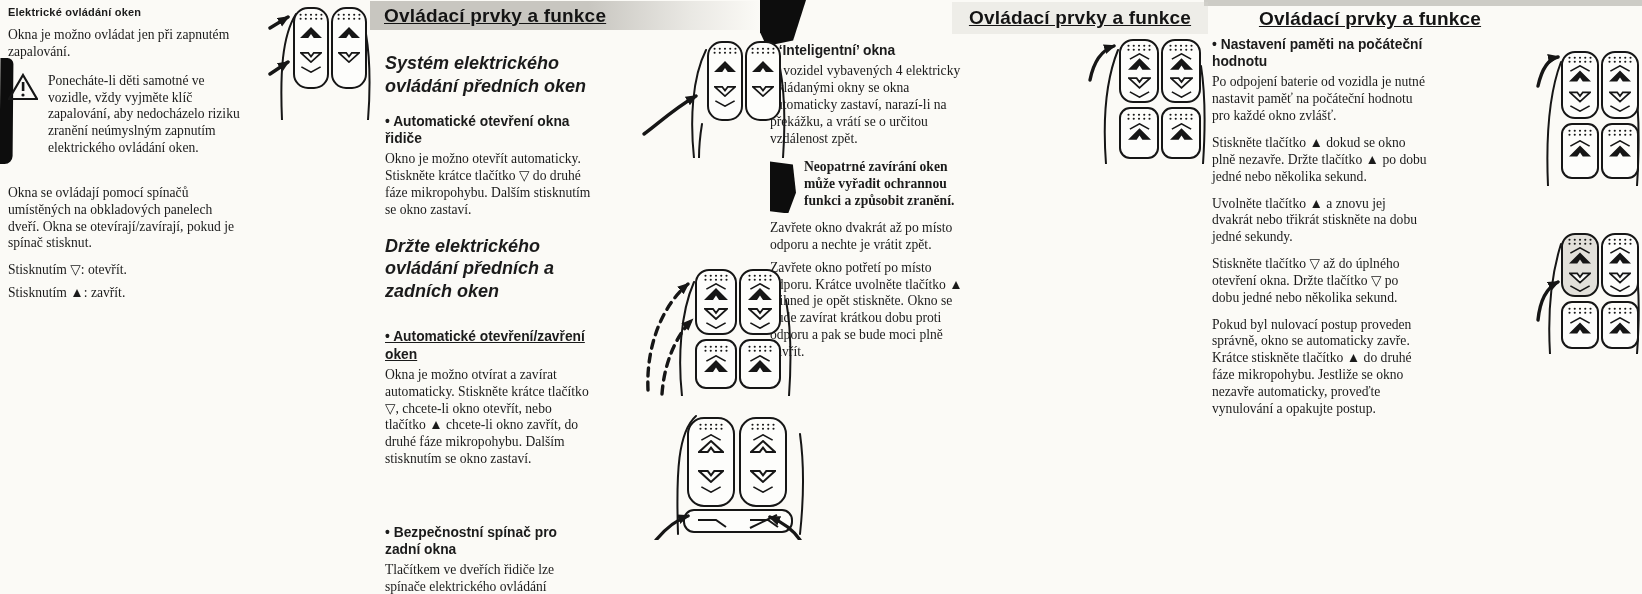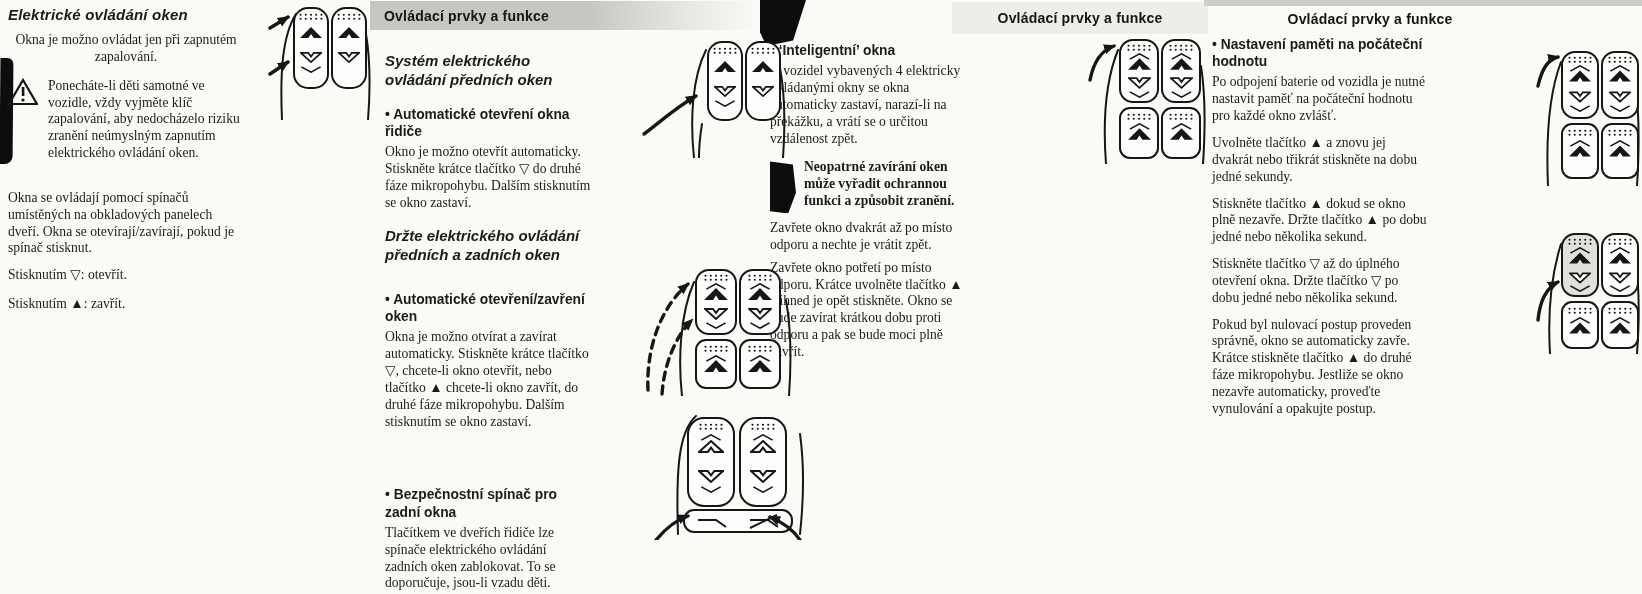--- a/index.html
+++ b/index.html
@@ -4,23 +4,23 @@
 <style>
   html,body{margin:0;padding:0;}
   body{
     width:1642px;height:594px;position:relative;overflow:hidden;
     background:#fbfaf6;
     font-family:"Liberation Serif", serif;
     color:#1b1b1b;
   }
   .abs{position:absolute;}
   
-  .doc-title{font-family:"Liberation Sans",sans-serif;font-weight:bold;font-size:15px;letter-spacing:.2px;font-style:italic;}
-  .band-header{font-family:"Liberation Sans",sans-serif;font-weight:bold;font-size:14px;letter-spacing:.2px;color:#141414;}
-  .subhead{font-family:"Liberation Sans",sans-serif;font-weight:bold;font-style:italic;font-size:15px;line-height:1.25;margin:14px 0 4px 0;}
+  .doc-title{font-family:"Liberation Sans",sans-serif;font-weight:bold;font-size:11px;letter-spacing:.2px;}
+  .band-header{font-family:"Liberation Sans",sans-serif;font-weight:bold;font-size:19px;letter-spacing:.2px;color:#141414;text-decoration:underline;}
+  .subhead{font-family:"Liberation Sans",sans-serif;font-weight:bold;font-style:italic;font-size:18px;line-height:1.25;margin:14px 0 4px 0;}
   .bullethead{font-family:"Liberation Sans",sans-serif;font-weight:bold;font-size:13.8px;line-height:1.25;margin:16px 0 4px 0;}
   .body-p{font-size:13.6px;line-height:1.24;margin:0 0 10px 0;}
   .col{position:absolute;}
   
   .band1{
     position:absolute;left:370px;top:1px;width:390px;height:29px;
     background:linear-gradient(to right,#c8c6c0 0%,#c8c6c0 56%,rgba(200,198,192,.35) 82%,rgba(200,198,192,0) 100%);
     display:flex;align-items:center;padding-left:14px;box-sizing:border-box;
   }
   .band2{position:absolute;left:952px;top:2px;width:256px;height:32px;
@@ -85,72 +85,72 @@
     </marker>
   </defs>
 </svg>
 
 <div class="abs blob blob-a1"></div>
 <div class="abs blob blob-a2"></div>
 <div class="topstrip"></div>
 
 <div class="col" style="left:8px;top:6px;width:236px;">
   <div class="doc-title">Elektrické ovládání oken</div>
-  <p class="body-p" style="margin-top:9px;text-align:center;">Okna je možno ovládat jen při zapnutém zapalování.</p>
+  <p class="body-p" style="margin-top:9px;">Okna je možno ovládat jen při zapnutém zapalování.</p>
   <div class="warnwrap">
     <svg class="tri" viewBox="0 0 30 28">
       <polygon points="15,2 29,26 1,26" fill="none" stroke="#161616" stroke-width="2.2"></polygon>
       <rect x="13.8" y="9" width="2.6" height="9" fill="#161616"></rect>
       <circle cx="15" cy="22" r="1.6" fill="#161616"></circle>
     </svg>
     <span class="body-p" style="display:block;margin-left:40px;">Ponecháte-li děti samotné ve vozidle, vždy vyjměte klíč zapalování, aby nedocházelo riziku zranění neúmyslným zapnutím elektrického ovládání oken.</span>
   </div>
   <p class="body-p" style="margin-top:28px;">Okna se ovládají pomocí spínačů umístěných na obkladových panelech dveří. Okna se otevírají/zavírají, pokud je spínač stisknut.</p>
-  <p class="body-p" style="margin-bottom:12px;">Stisknutím ▽: otevřít.</p>
+  <p class="body-p" style="margin-bottom:6px;">Stisknutím ▽: otevřít.</p>
   <p class="body-p">Stisknutím ▲: zavřít.</p>
 </div>
 
 <div class="band1">
   <span class="band-header">Ovládací prvky a funkce</span>
 </div>
 <div class="band2">
   <span class="band-header">Ovládací prvky a funkce</span>
 </div>
 <div class="band3">
   <span class="band-header">Ovládací prvky a funkce</span>
 </div>
 
 <div class="col" style="left:385px;top:38px;width:206px;">
   <div class="subhead">Systém elektrického ovládání předních oken</div>
   <div class="bullethead">•  Automatické otevření okna řidiče</div>
   <p class="body-p">Okno je možno otevřít automaticky. Stiskněte krátce tlačítko ▽ do druhé fáze mikropohybu. Dalším stisknutím se okno zastaví.</p>
   <div class="subhead" style="margin-top:16px;">Držte elektrického ovládání předních a zadních oken</div>
-  <div class="bullethead" style="margin-top:26px;">•  Automatické otevření/zavření oken</div>
+  <div class="bullethead" style="margin-top:26px;text-decoration:underline;">•  Automatické otevření/zavření oken</div>
   <p class="body-p">Okna je možno otvírat a zavírat automaticky. Stiskněte krátce tlačítko ▽, chcete-li okno otevřít, nebo tlačítko ▲ chcete-li okno zavřít, do druhé fáze mikropohybu. Dalším stisknutím se okno zastaví.</p>
   <div class="bullethead" style="margin-top:56px;">•  Bezpečnostní spínač pro zadní okna</div>
   <p class="body-p" style="margin-bottom:6px;">Tlačítkem ve dveřích řidiče lze spínače elektrického ovládání zadních oken zablokovat. To se doporučuje, jsou-li vzadu děti.</p>
 
 </div>
 
 <div class="col" style="left:770px;top:42px;width:200px;">
   <div class="bullethead" style="margin-top:0;">•  ‘Inteligentní’ okna</div>
   <p class="body-p">U vozidel vybavených 4 elektricky ovládanými okny se okna automaticky zastaví, narazí-li na překážku, a vrátí se o určitou vzdálenost zpět.</p>
   <div class="warnwrap">
     <div class="blob-float"></div>
     <span class="body-p" style="display:block;font-weight:bold;">Neopatrné zavírání oken může vyřadit ochrannou funkci a způsobit zranění.</span>
   </div>
   <p class="body-p" style="margin-top:10px;margin-bottom:6px;">Zavřete okno dvakrát až po místo odporu a nechte je vrátit zpět.</p>
   <p class="body-p">Zavřete okno potřetí po místo odporu. Krátce uvolněte tlačítko ▲ a ihned je opět stiskněte. Okno se bude zavírat krátkou dobu proti odporu a pak se bude moci plně zavřít.</p>
 </div>
 
 <div class="col" style="left:1212px;top:36px;width:216px;">
   <div class="bullethead" style="margin-top:0;">•  Nastavení paměti na počáteční hodnotu</div>
   <p class="body-p">Po odpojení baterie od vozidla je nutné nastavit paměť na počáteční hodnotu pro každé okno zvlášť.</p>
+  <p class="body-p">Stiskněte tlačítko ▲ dokud se okno plně nezavře. Držte tlačítko ▲ po dobu jedné nebo několika sekund.</p>
   <p class="body-p">Uvolněte tlačítko ▲ a znovu jej dvakrát nebo třikrát stiskněte na dobu jedné sekundy.</p>
-  <p class="body-p">Stiskněte tlačítko ▲ dokud se okno plně nezavře. Držte tlačítko ▲ po dobu jedné nebo několika sekund.</p>
   <p class="body-p">Stiskněte tlačítko ▽ až do úplného otevření okna. Držte tlačítko ▽ po dobu jedné nebo několika sekund.</p>
   <p class="body-p">Pokud byl nulovací postup proveden správně, okno se automaticky zavře. Krátce stiskněte tlačítko ▲ do druhé fáze mikropohybu. Jestliže se okno nezavře automaticky, proveďte vynulování a opakujte postup.</p>
 </div>
 
 <svg class="dg" style="left:268px;top:2px;" width="104" height="118" viewBox="0 0 104 118">
   <path class="st" d="M14,118 C12,72 14,34 28,12"></path>
   <path class="st" d="M98,32 C103,62 102,92 100,118"></path>
   <rect class="btn" x="26" y="6" width="34" height="80" rx="14"></rect>
   <rect class="btn" x="64" y="6" width="34" height="80" rx="14"></rect>
   <use href="#s-dots" x="30" y="11" width="26" height="7"></use>

